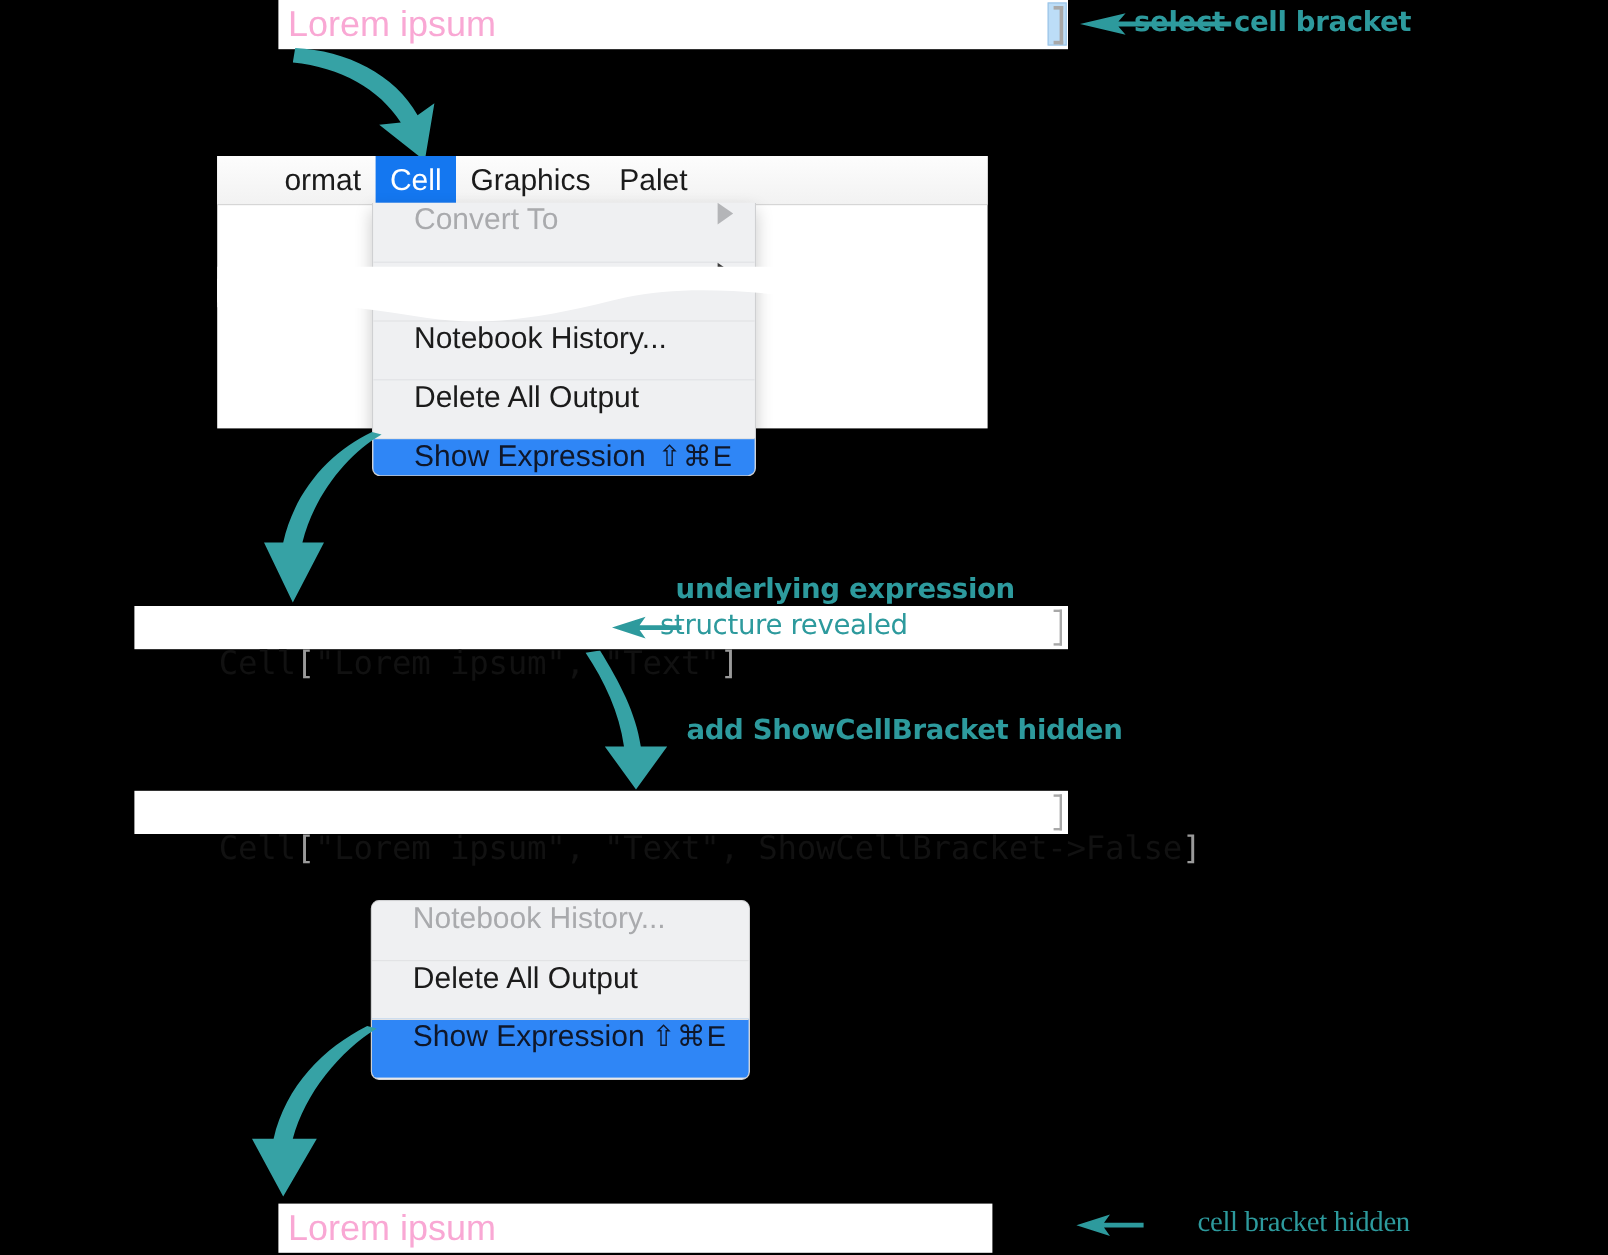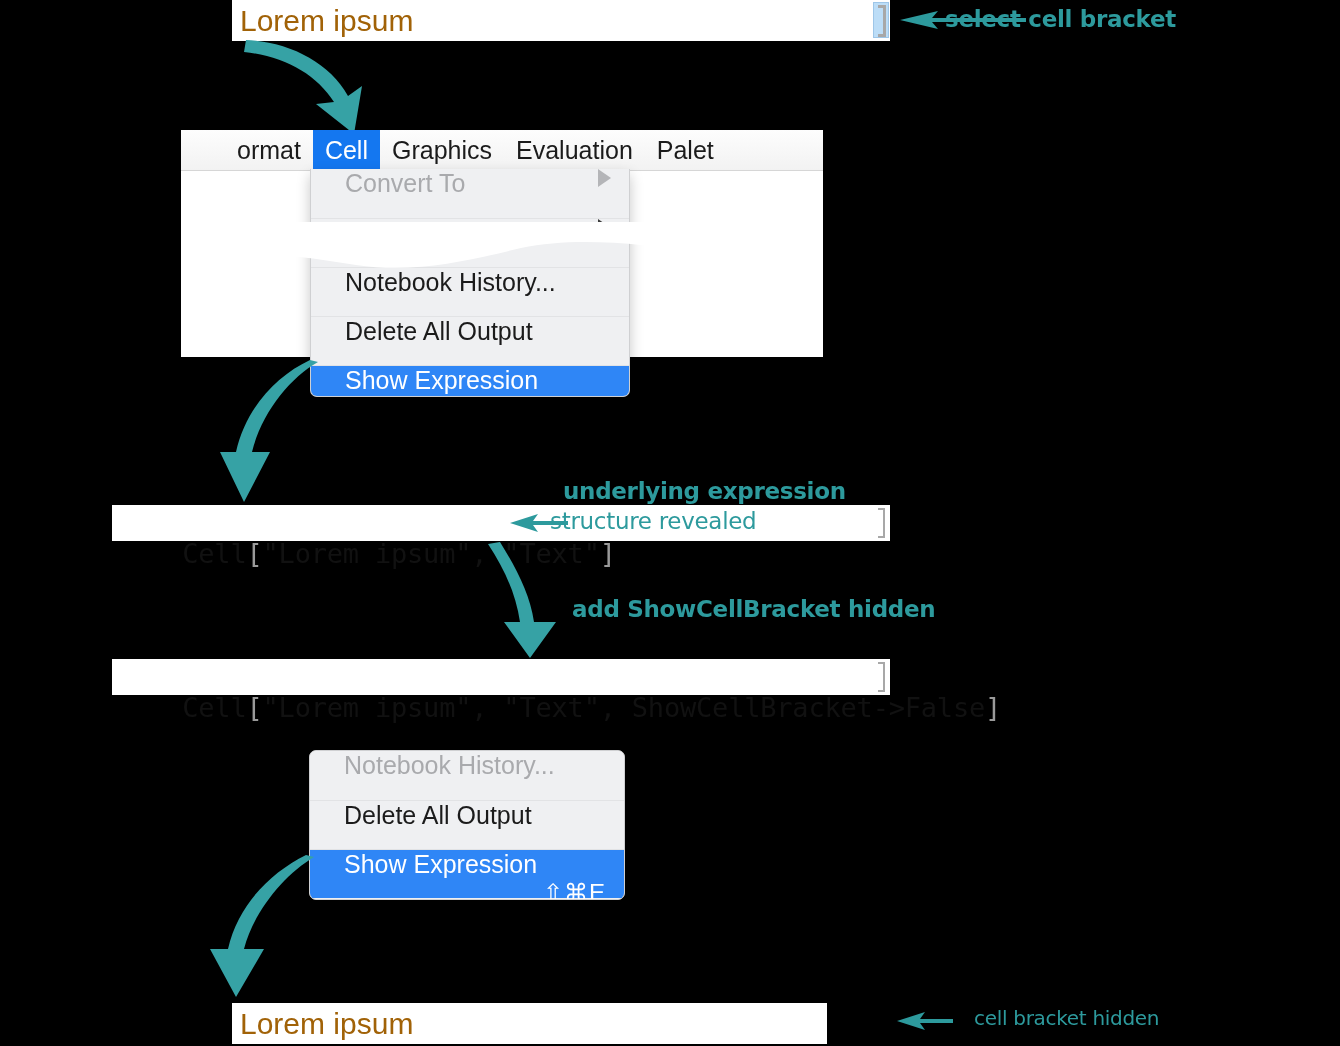--- a/index.html
+++ b/index.html
@@ -24,21 +24,21 @@
 
   
   .cell {
     position: absolute;
     background: #ffffff;
     box-sizing: border-box;
   }
   .cell-text {
     position: absolute;
     font-family: "Liberation Sans", sans-serif;
-    color: #a16207;
+    color: #f9a8d4;
     white-space: nowrap;
   }
 
   
   .bracket {
     position: absolute;
     box-sizing: border-box;
   }
   .bracket .bar {
     position: absolute;
@@ -111,22 +111,21 @@
     color: #1b1b1b;
     padding-left: 34px;
     padding-right: 18px;
     box-sizing: border-box;
     background: #eff0f2;
   }
   .menu-item + .menu-item { border-top: 1px solid #e2e3e5; }
   .menu-item.disabled { color: #a9aaad; }
   .menu-item.highlight {
     background: #2f86f6;
-    color: #ffffff;
-    flex-direction: column;
+    color: #0f172a;
   }
   .menu-item .label { flex: 0 0 auto; }
   .menu-item .shortcut {
     margin-left: auto;
     font-size: 24px;
     letter-spacing: 1px;
   }
   .menu-item .submenu-arrow {
     margin-left: auto;
     width: 0; height: 0;
@@ -179,21 +178,20 @@
   <svg class="arrow-svg" style="left:244px; top:34px;" width="140" height="100" viewBox="0 0 140 100">
     <path d="M2 6 C 45 8, 85 28, 104 62 L 118 52 L 110 100 L 72 70 L 90 68
              C 72 40, 40 22, 0 18 Z" fill="#36a2a5"></path>
   </svg>
 
   <div class="menu-panel" style="left:181px; top:130px; width:610px; height:227px;padding-left:32px;">
     <div class="menubar">
       <div class="menubar-item" style="margin-left:44px;">ormat</div>
       <div class="menubar-item active">Cell</div>
       <div class="menubar-item">Graphics</div>
-      <div class="menubar-item">Evaluation</div>
       <div class="menubar-item">Palet</div>
     </div>
   </div>
 
   <div class="dropdown" style="left:310px; top:169px; width:320px; height:228px;">
     <div class="menu-item disabled">
       <span class="label">Convert To</span>
       <span class="submenu-arrow"></span>
     </div>
     <div class="menu-item">
@@ -281,15 +279,15 @@
              C 32 50, 64 18, 100 0 Z" fill="#36a2a5"></path>
   </svg>
 
   <div class="cell" style="left:232px; top:1003px; width:595px; height:41px;">
   </div>
   <div class="cell-text" style="left:240px; top:1007px; font-size:30px; line-height:34px;">Lorem ipsum</div>
 
   <svg class="arrow-svg" style="left:895px; top:1008px;" width="60" height="26" viewBox="0 0 60 26">
     <path d="M2 13 L30 4 L25 11 L58 11 L58 15 L25 15 L30 22 Z" fill="#2d9a9d"></path>
   </svg>
-  <div class="anno plain" style="left:974px; top:1006px; font-size:20px;">cell bracket hidden</div>
+  <div class="anno plain" style="left:998px; top:1006px; font-size:24px;font-family:Liberation Serif, serif;">cell bracket hidden</div>
 
 </div>
 
 </body></html>

